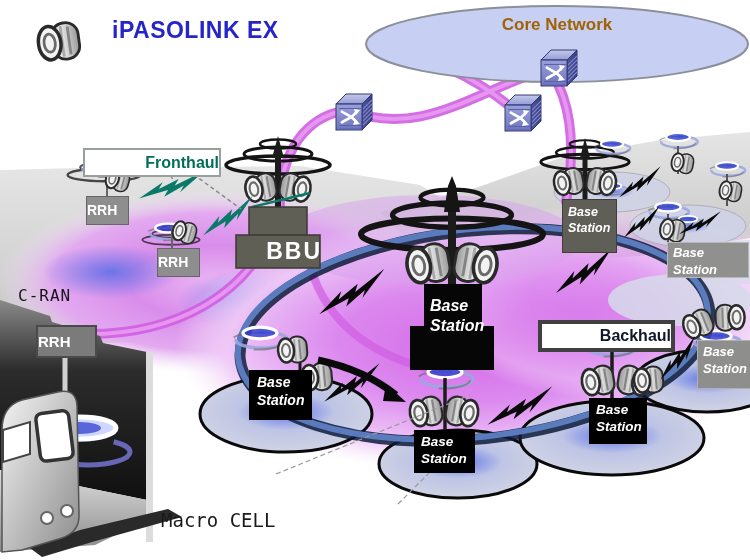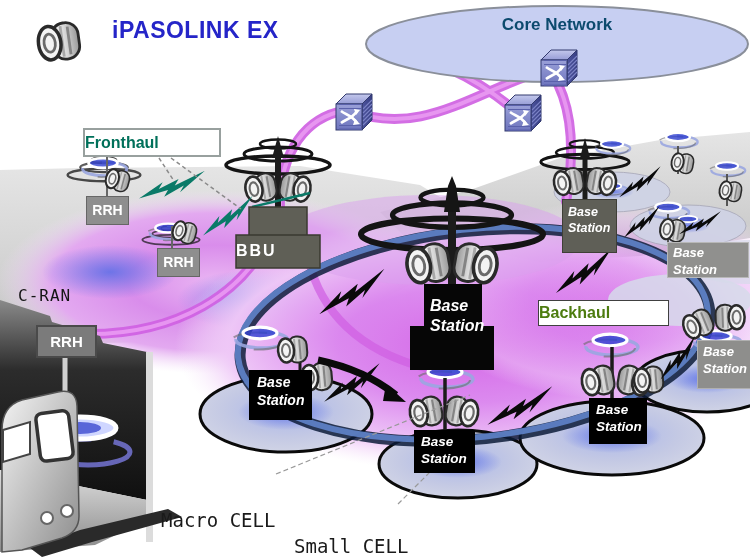--- a/index.html
+++ b/index.html
@@ -2,29 +2,29 @@
 <html><head>
 <meta charset="utf-8">
 <style>
   html,body{margin:0;padding:0;background:#fff;}
   #stage{position:relative;width:750px;height:560px;overflow:hidden;background:#ffffff;
          font-family:"Liberation Sans",sans-serif;}
   #scene{position:absolute;left:0;top:0;}
   .lbl{position:absolute;white-space:pre-line;}
   .mono{font-family:"DejaVu Sans Mono",monospace;margin-top:36px;}
   .logo-txt{font-weight:bold;font-size:23px;color:#2525c8;letter-spacing:.5px;}
-  .core-txt{width:180px;text-align:center;font-weight:bold;font-size:17px;color:#0c4a6e;}
-  .haul-box{background:#ffffff;text-align:left;font-weight:bold;}
+  .core-txt{width:180px;text-align:center;font-weight:bold;font-size:17px;color:#a16207;}
+  .haul-box{background:#ffffff;text-align:right;font-weight:bold;margin-top:20px;}
   .fronthaul{left:83px;top:128px;width:134px;height:25px;line-height:25px;
              border:2px solid #98a09e;font-size:16px;color:#00705a;}
   .backhaul{left:538px;top:300px;width:129px;height:24px;line-height:24px;
-            border:1px solid #404040;font-size:16px;color:#4d7c0f;}
+            border:4px solid #404040;font-size:16px;color:#0f172a;}
   .cran{left:18px;top:250px;font-size:16px;color:#151515;letter-spacing:1px;}
   .rrh{background:#8e8e8e;border:1px solid #666;color:#fff;font-weight:bold;font-size:14px;
-       text-align:center;width:41px;height:27px;line-height:27px;}
+       text-align:left;width:41px;height:27px;line-height:27px;}
   .bs{color:#fff;font-weight:bold;line-height:1.28;font-style:italic;}
   .bs-black{background:#000;}
   .macro-small{font-size:19px;color:#1a1a1a;}
 </style>
 </head>
 <body>
 
 <div id="stage">
 
 <svg id="scene" width="750" height="560" viewBox="0 0 750 560">
@@ -315,26 +315,25 @@
 
 <div class="lbl haul-box fronthaul">Fronthaul</div>
 <div class="lbl haul-box backhaul">Backhaul</div>
 
 <div class="lbl mono cran">C-RAN</div>
 
 <div class="lbl rrh" style="left:86px;top:196px;">RRH</div>
 <div class="lbl rrh" style="left:157px;top:248px;">RRH</div>
 <div class="lbl rrh" style="left:36px;top:325px;width:57px;height:29px;line-height:29px;font-size:15px;background:#7b7b7b;border:2px solid #4a4a4a;">RRH</div>
 
-<div class="lbl" style="left:236px;top:235px;width:86px;height:32px;line-height:32px;text-align:left;color:#fff;font-weight:bold;font-size:16px;letter-spacing:2px;">BBU</div>
+<div class="lbl" style="left:236px;top:235px;width:86px;height:32px;line-height:32px;text-align:right;color:#fff;font-weight:bold;font-size:23px;letter-spacing:2px;">BBU</div>
 
 <div class="lbl bs" style="left:420px;top:296px;width:74px;font-size:16px;padding-left:10px;">Base Station</div>
 <div class="lbl bs" style="left:562px;top:199px;width:48px;height:48px;background:#5f5f57;border:1px solid #3f3f37;font-size:12.5px;padding:4px 0 0 5px;">Base Station</div>
 <div class="lbl bs" style="left:667px;top:242px;width:75px;height:32px;background:#90908e;border:1px solid #b8b8b8;font-size:13px;padding:2px 0 0 5px;">Base Station</div>
 <div class="lbl bs" style="left:697px;top:340px;width:48px;height:44px;background:#8e8e8c;border:1px solid #b0b0b0;font-size:13px;padding:3px 0 0 5px;overflow:hidden;">Base Station</div>
 <div class="lbl bs bs-black" style="left:249px;top:370px;width:55px;height:46px;font-size:14px;padding:4px 0 0 8px;">Base Station</div>
 <div class="lbl bs bs-black" style="left:414px;top:430px;width:54px;height:40px;font-size:13.5px;padding:3px 0 0 7px;">Base Station</div>
 <div class="lbl bs bs-black" style="left:589px;top:398px;width:51px;height:43px;font-size:13.5px;padding:3px 0 0 7px;">Base Station</div>
 
 <div class="lbl mono macro-small" style="left:161px;top:473px;">Macro CELL</div>
-<div class="lbl mono macro-small" style="left:294px;top:499px;">Small CELL</div>
 
 </div>
 
 </body></html>

